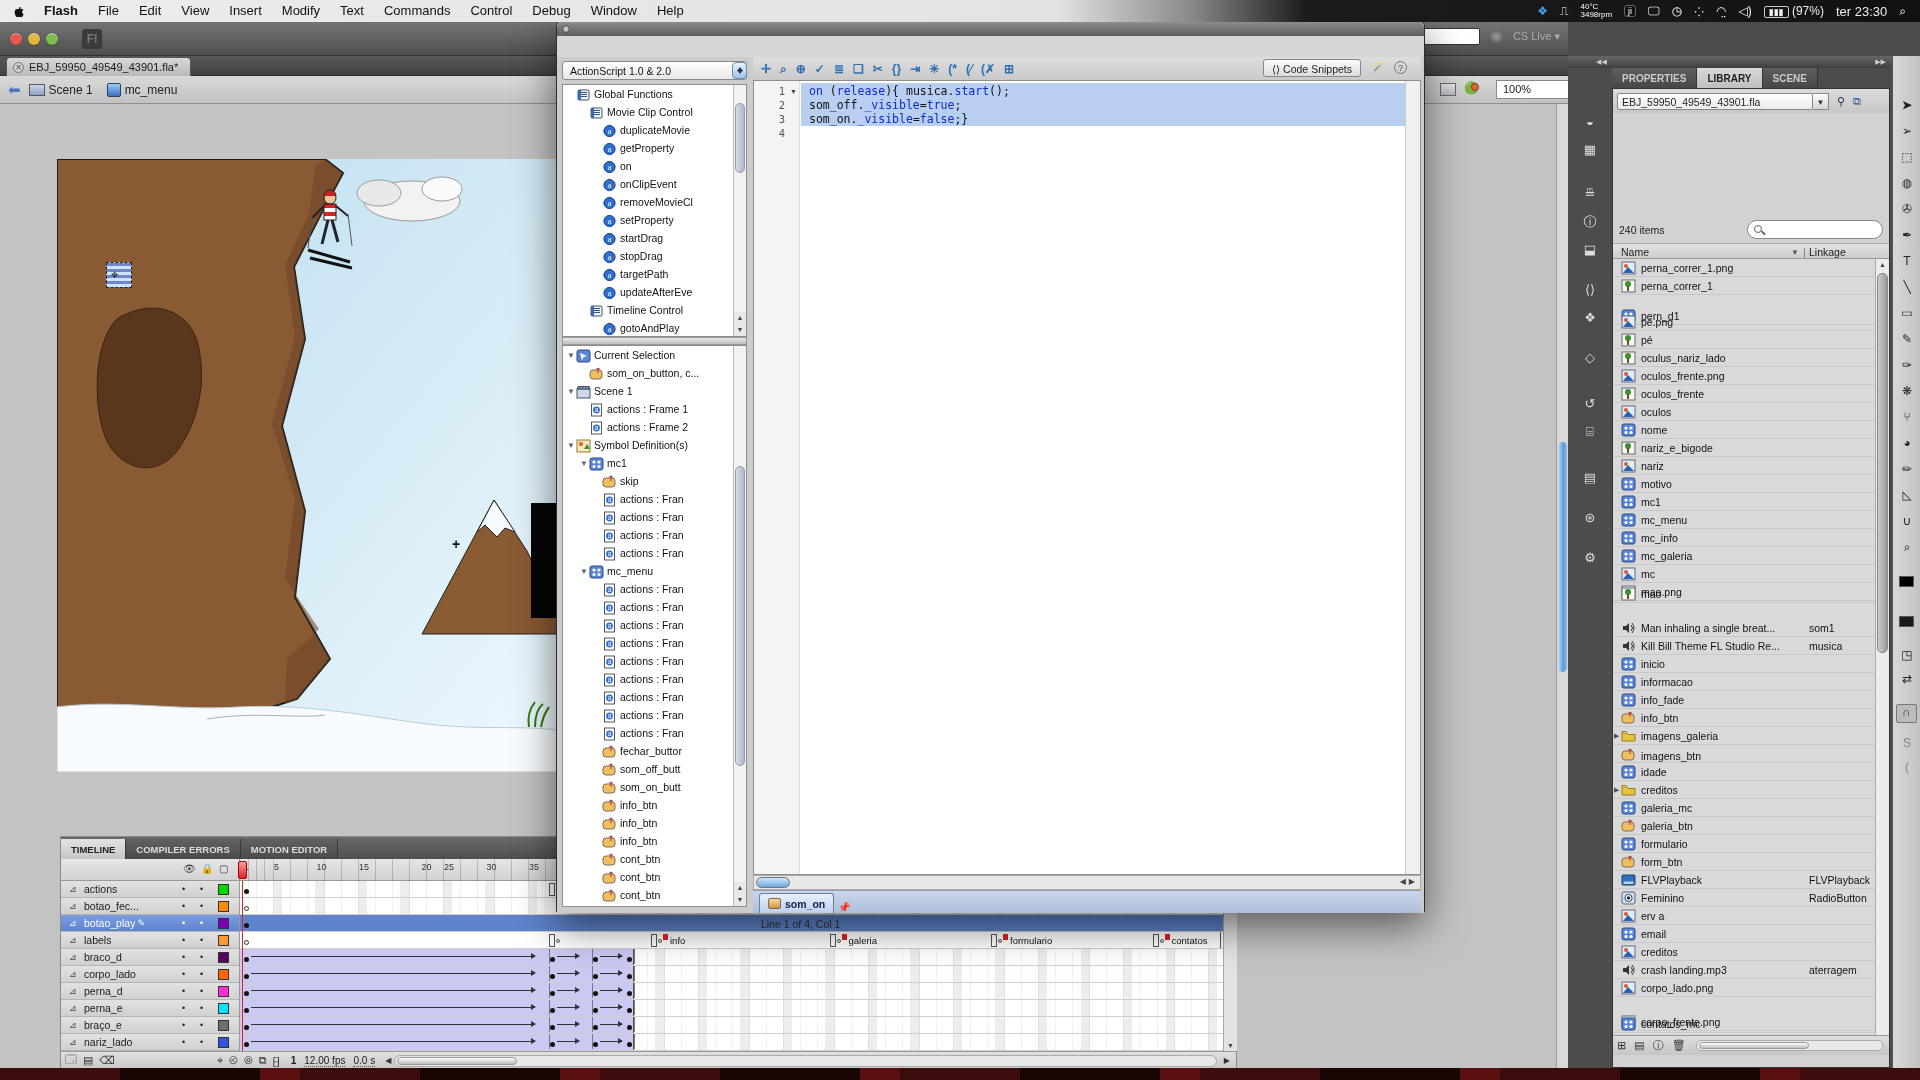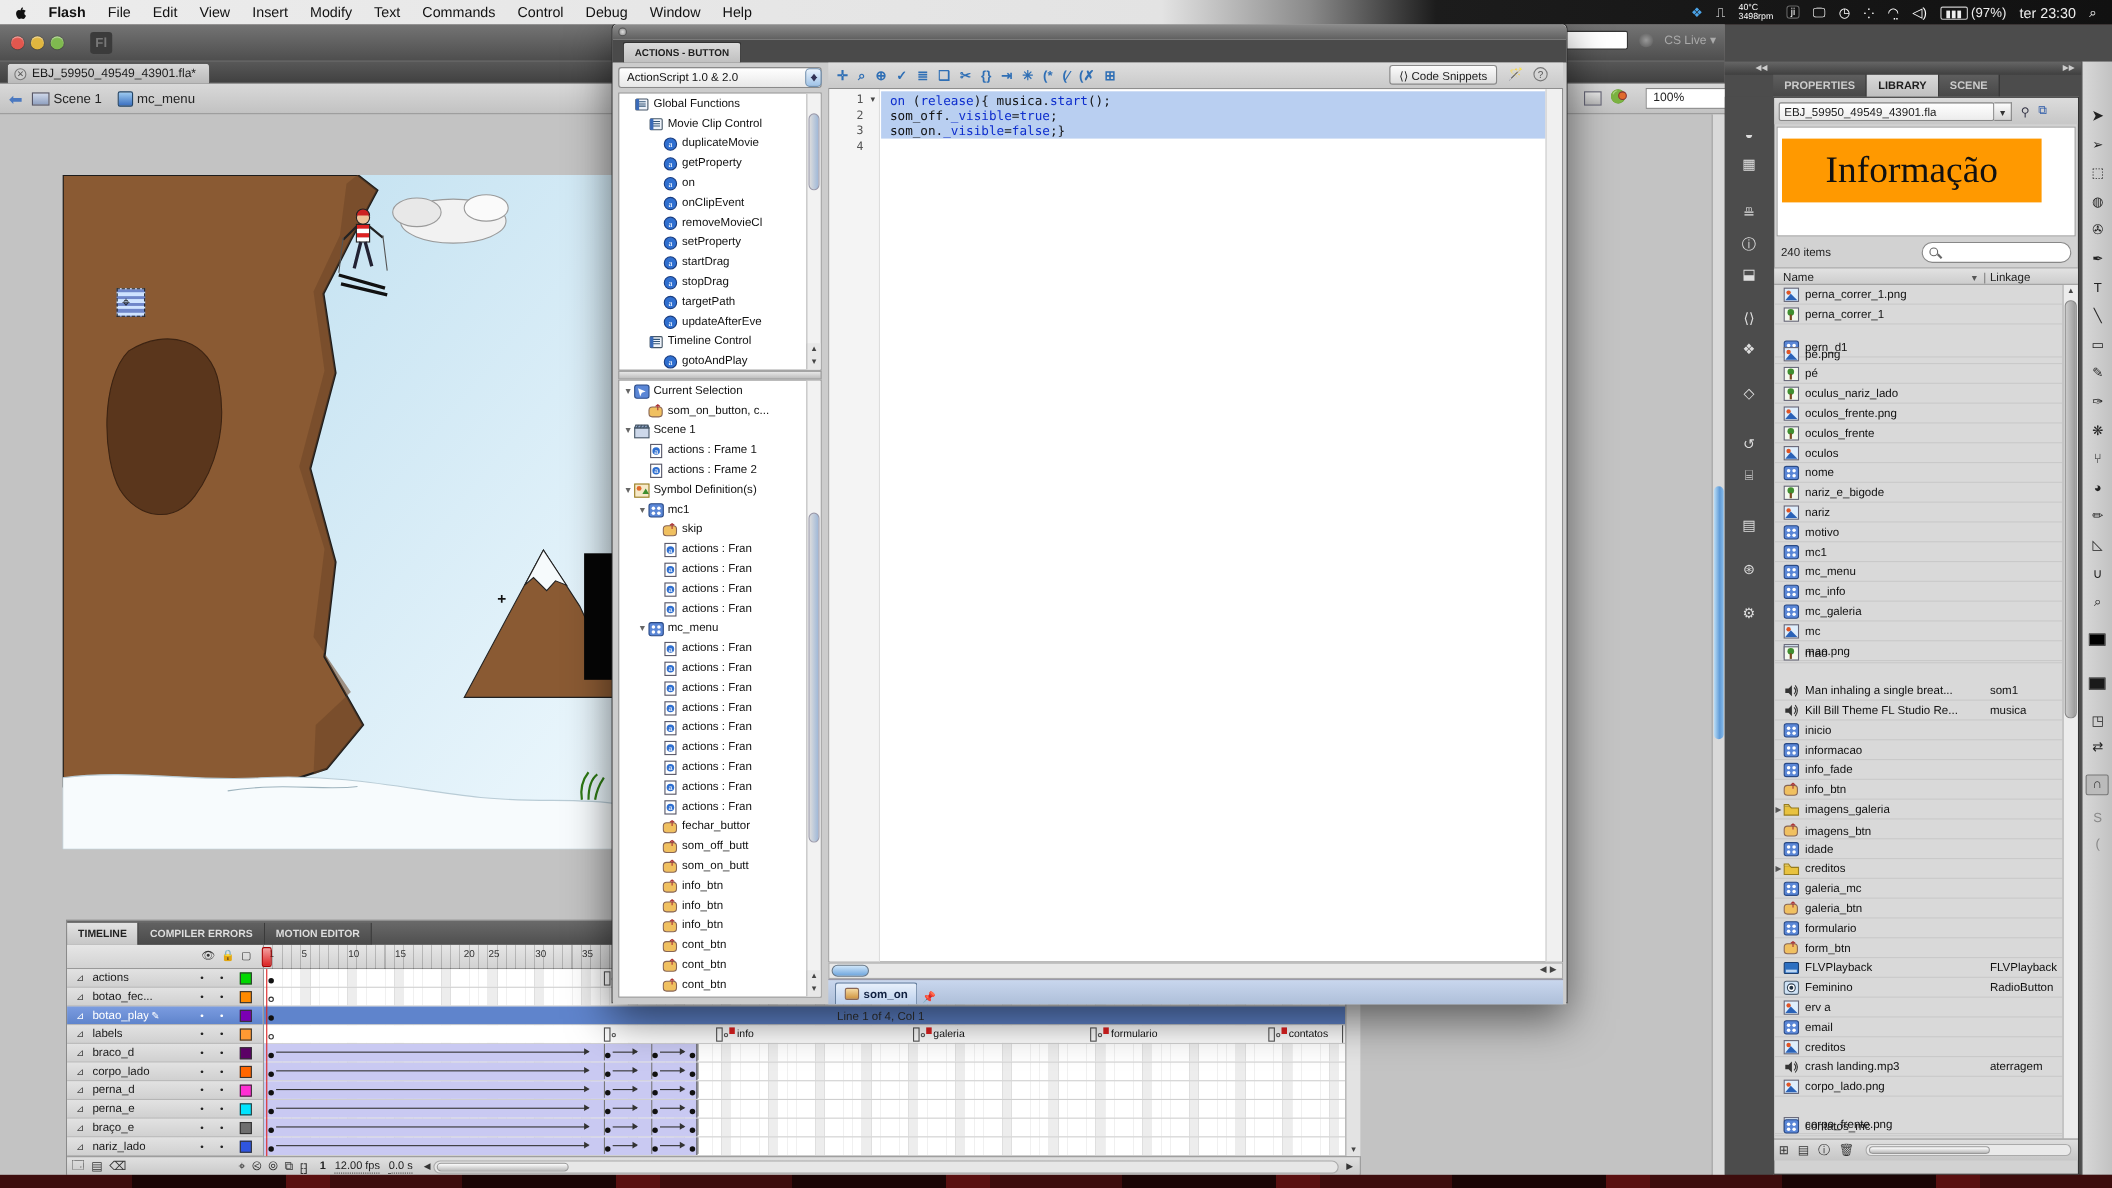--- a/index.html
+++ b/index.html
@@ -555,23 +555,20 @@
           <div class="thumb"></div>
         </div>
       <span class="tlb-ic" style="font-size:8px;margin-right:6px;">▶</span>
     </div>
   </div>
 
   <div id="actions-win" class="abs">
     <div id="aw-titlebar" class="abs">
       <div id="aw-close" class="abs"></div>
     </div>
-    <div id="aw-tabrow" class="abs">
-      <div id="aw-tab" class="abs">ACTIONS - BUTTON</div>
-    </div>
     <div id="aw-body" class="abs">
 
       <div id="as-dropdown" class="abs">
         <span>ActionScript 1.0 &amp; 2.0</span>
         <span id="as-dd-stepper" class="stepper abs"></span>
       </div>
       <div id="toolbox-tree" class="abs treebox">
         <div class="tb-scroll">
             <div class="thumb" style="top:18px;height:70px;"></div>
           </div>
@@ -1050,25 +1047,20 @@
         <span class="dock-ic" style="top: 420px;">⊛</span>
         <span class="dock-ic" style="top: 460px;">⚙</span>
       </div>
 
     <div id="library" class="abs">
       <div id="fla-row" class="abs">
         <span id="fla-dd">EBJ_59950_49549_43901.fla</span>
         <span id="fla-dd-arrow">▼</span>
         <span class="fla-ic">⚲</span>
         <span class="fla-ic" style="color:#2a58a8;">⧉</span>
-      </div>
-      <div id="lib-preview" class="abs">
-        <div id="info-banner">
-            <span>Informação</span>
-          </div>
       </div>
       <div id="lib-countrow" class="abs">
         <span>240 items</span>
       </div>
       <div id="lib-search" class="abs">
           <span class="mag" style="left:6px;top:4px;"></span>
         </div>
       <div id="lib-colhdr" class="abs">
         <span style="position:absolute;left:8px;top:2px;">Name</span>
         <span style="position:absolute;left:178px;top:4px;font-size:8px;color:#555;">▼</span>

